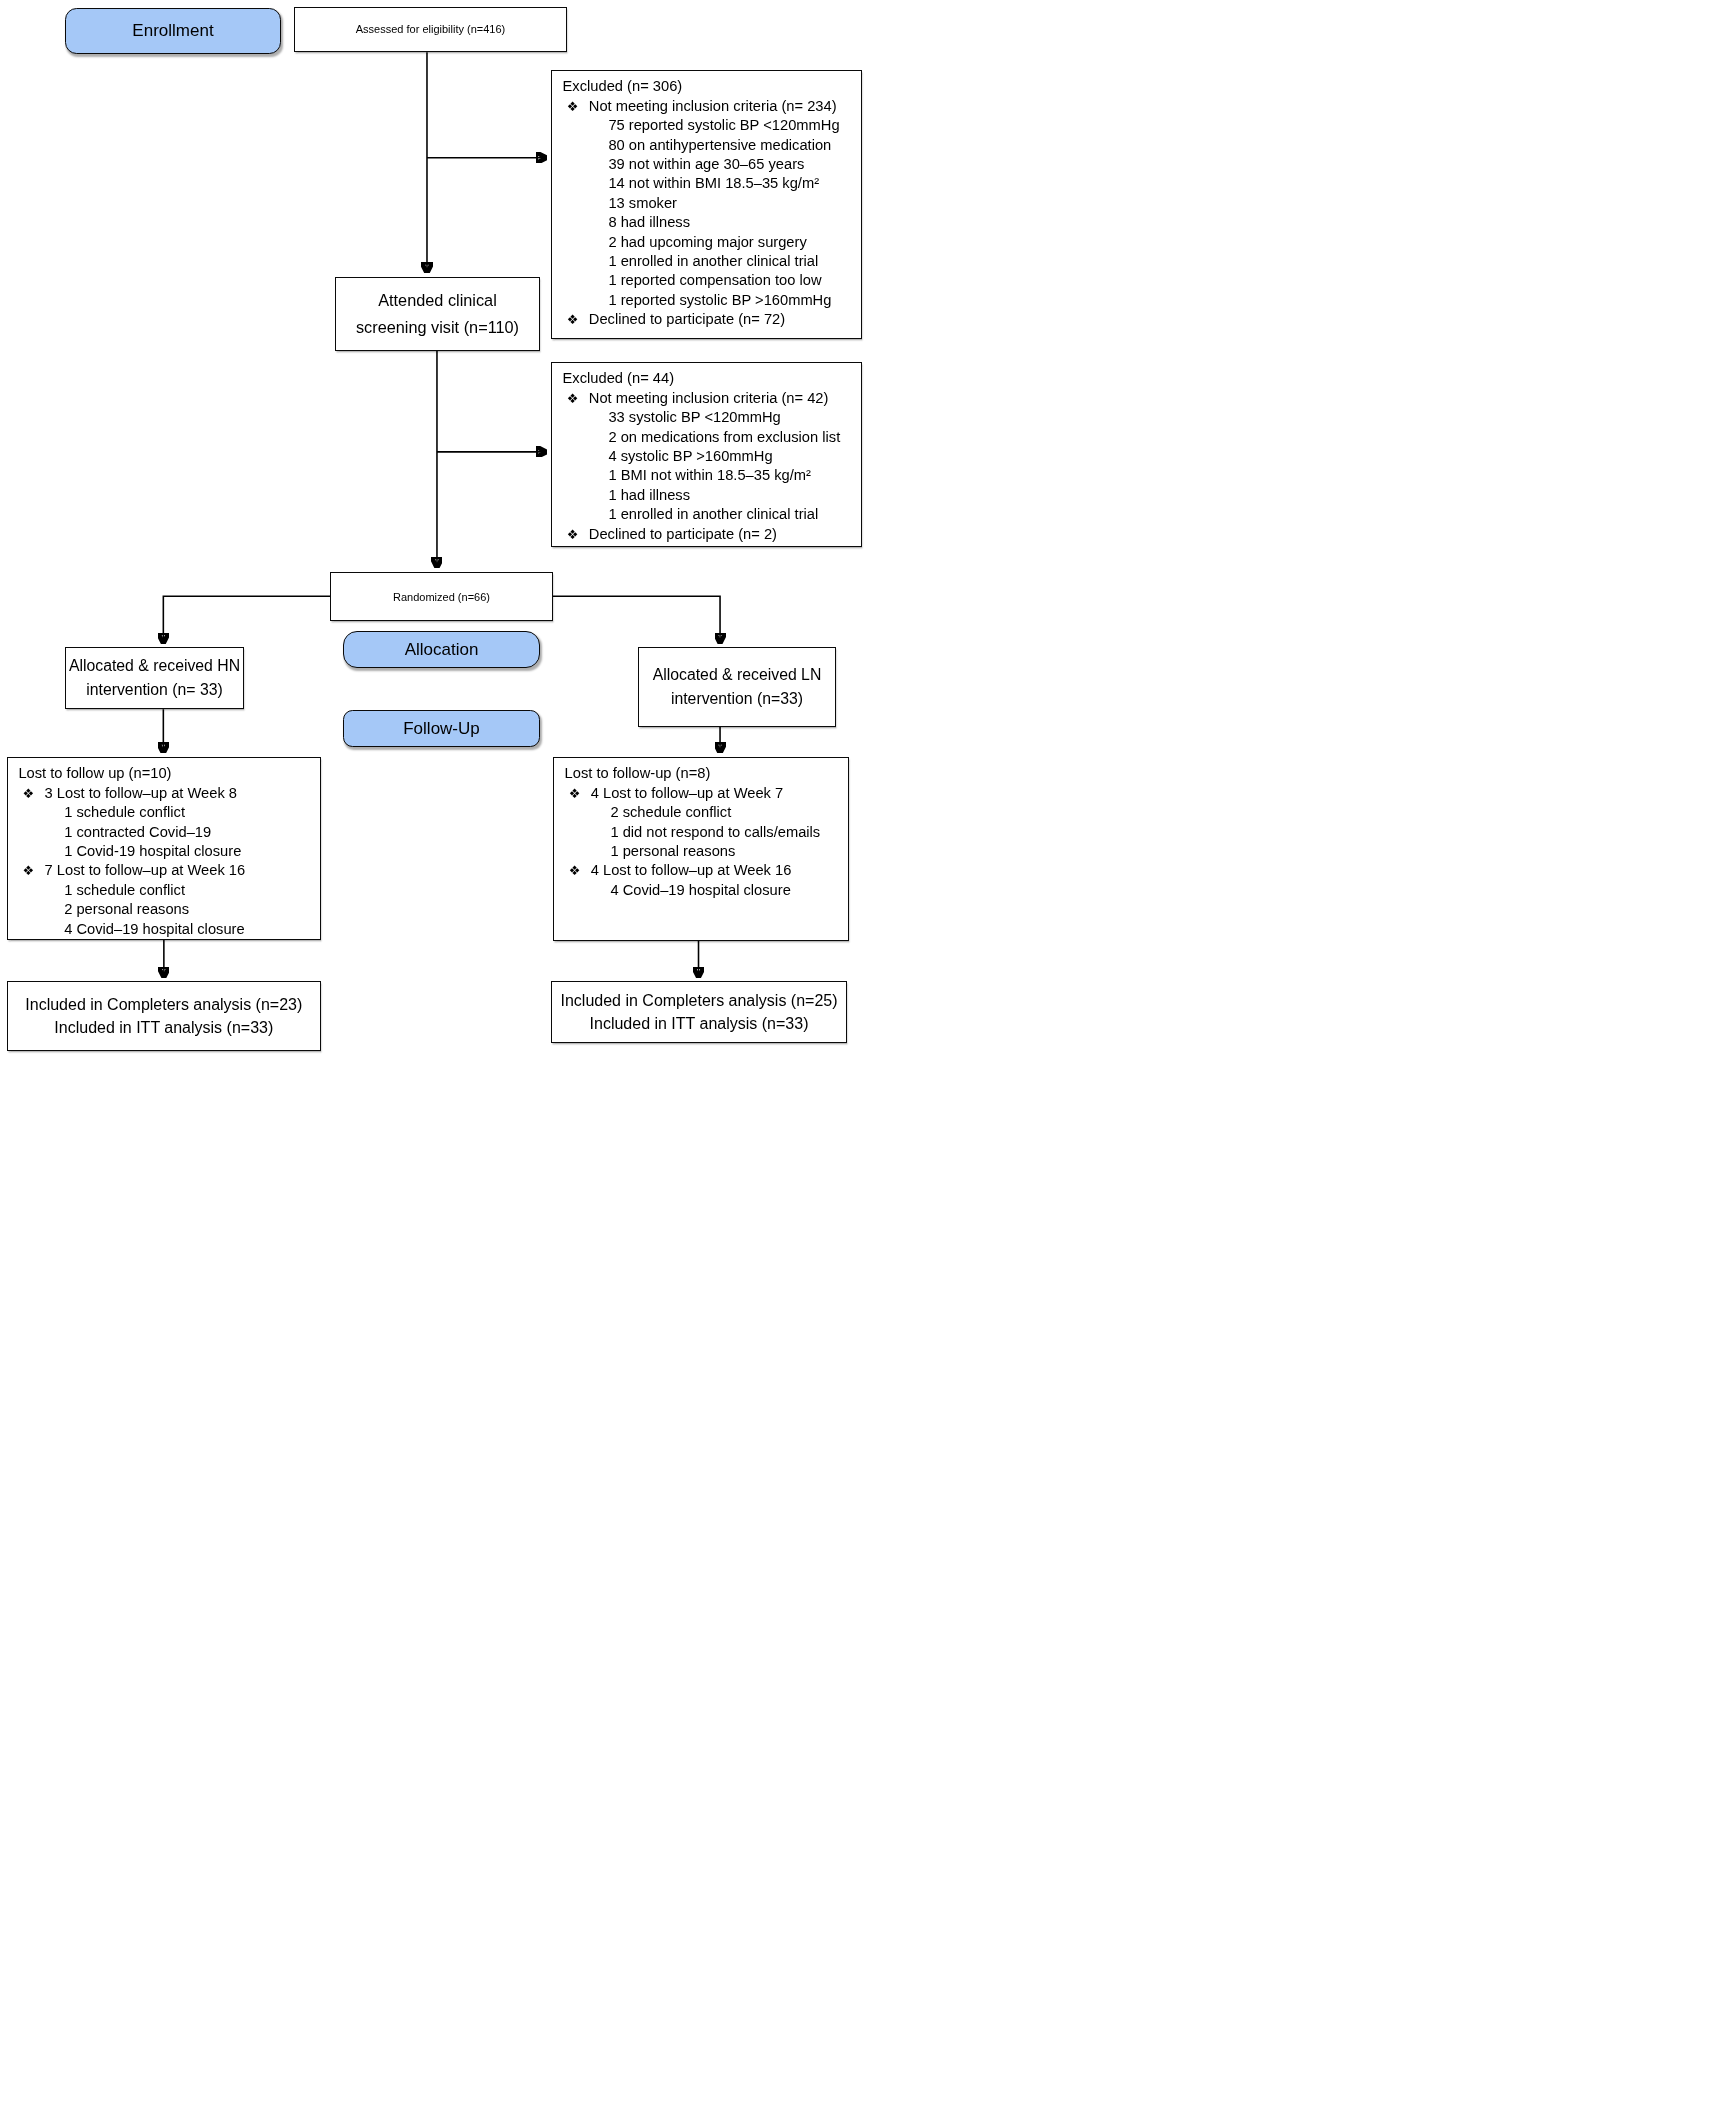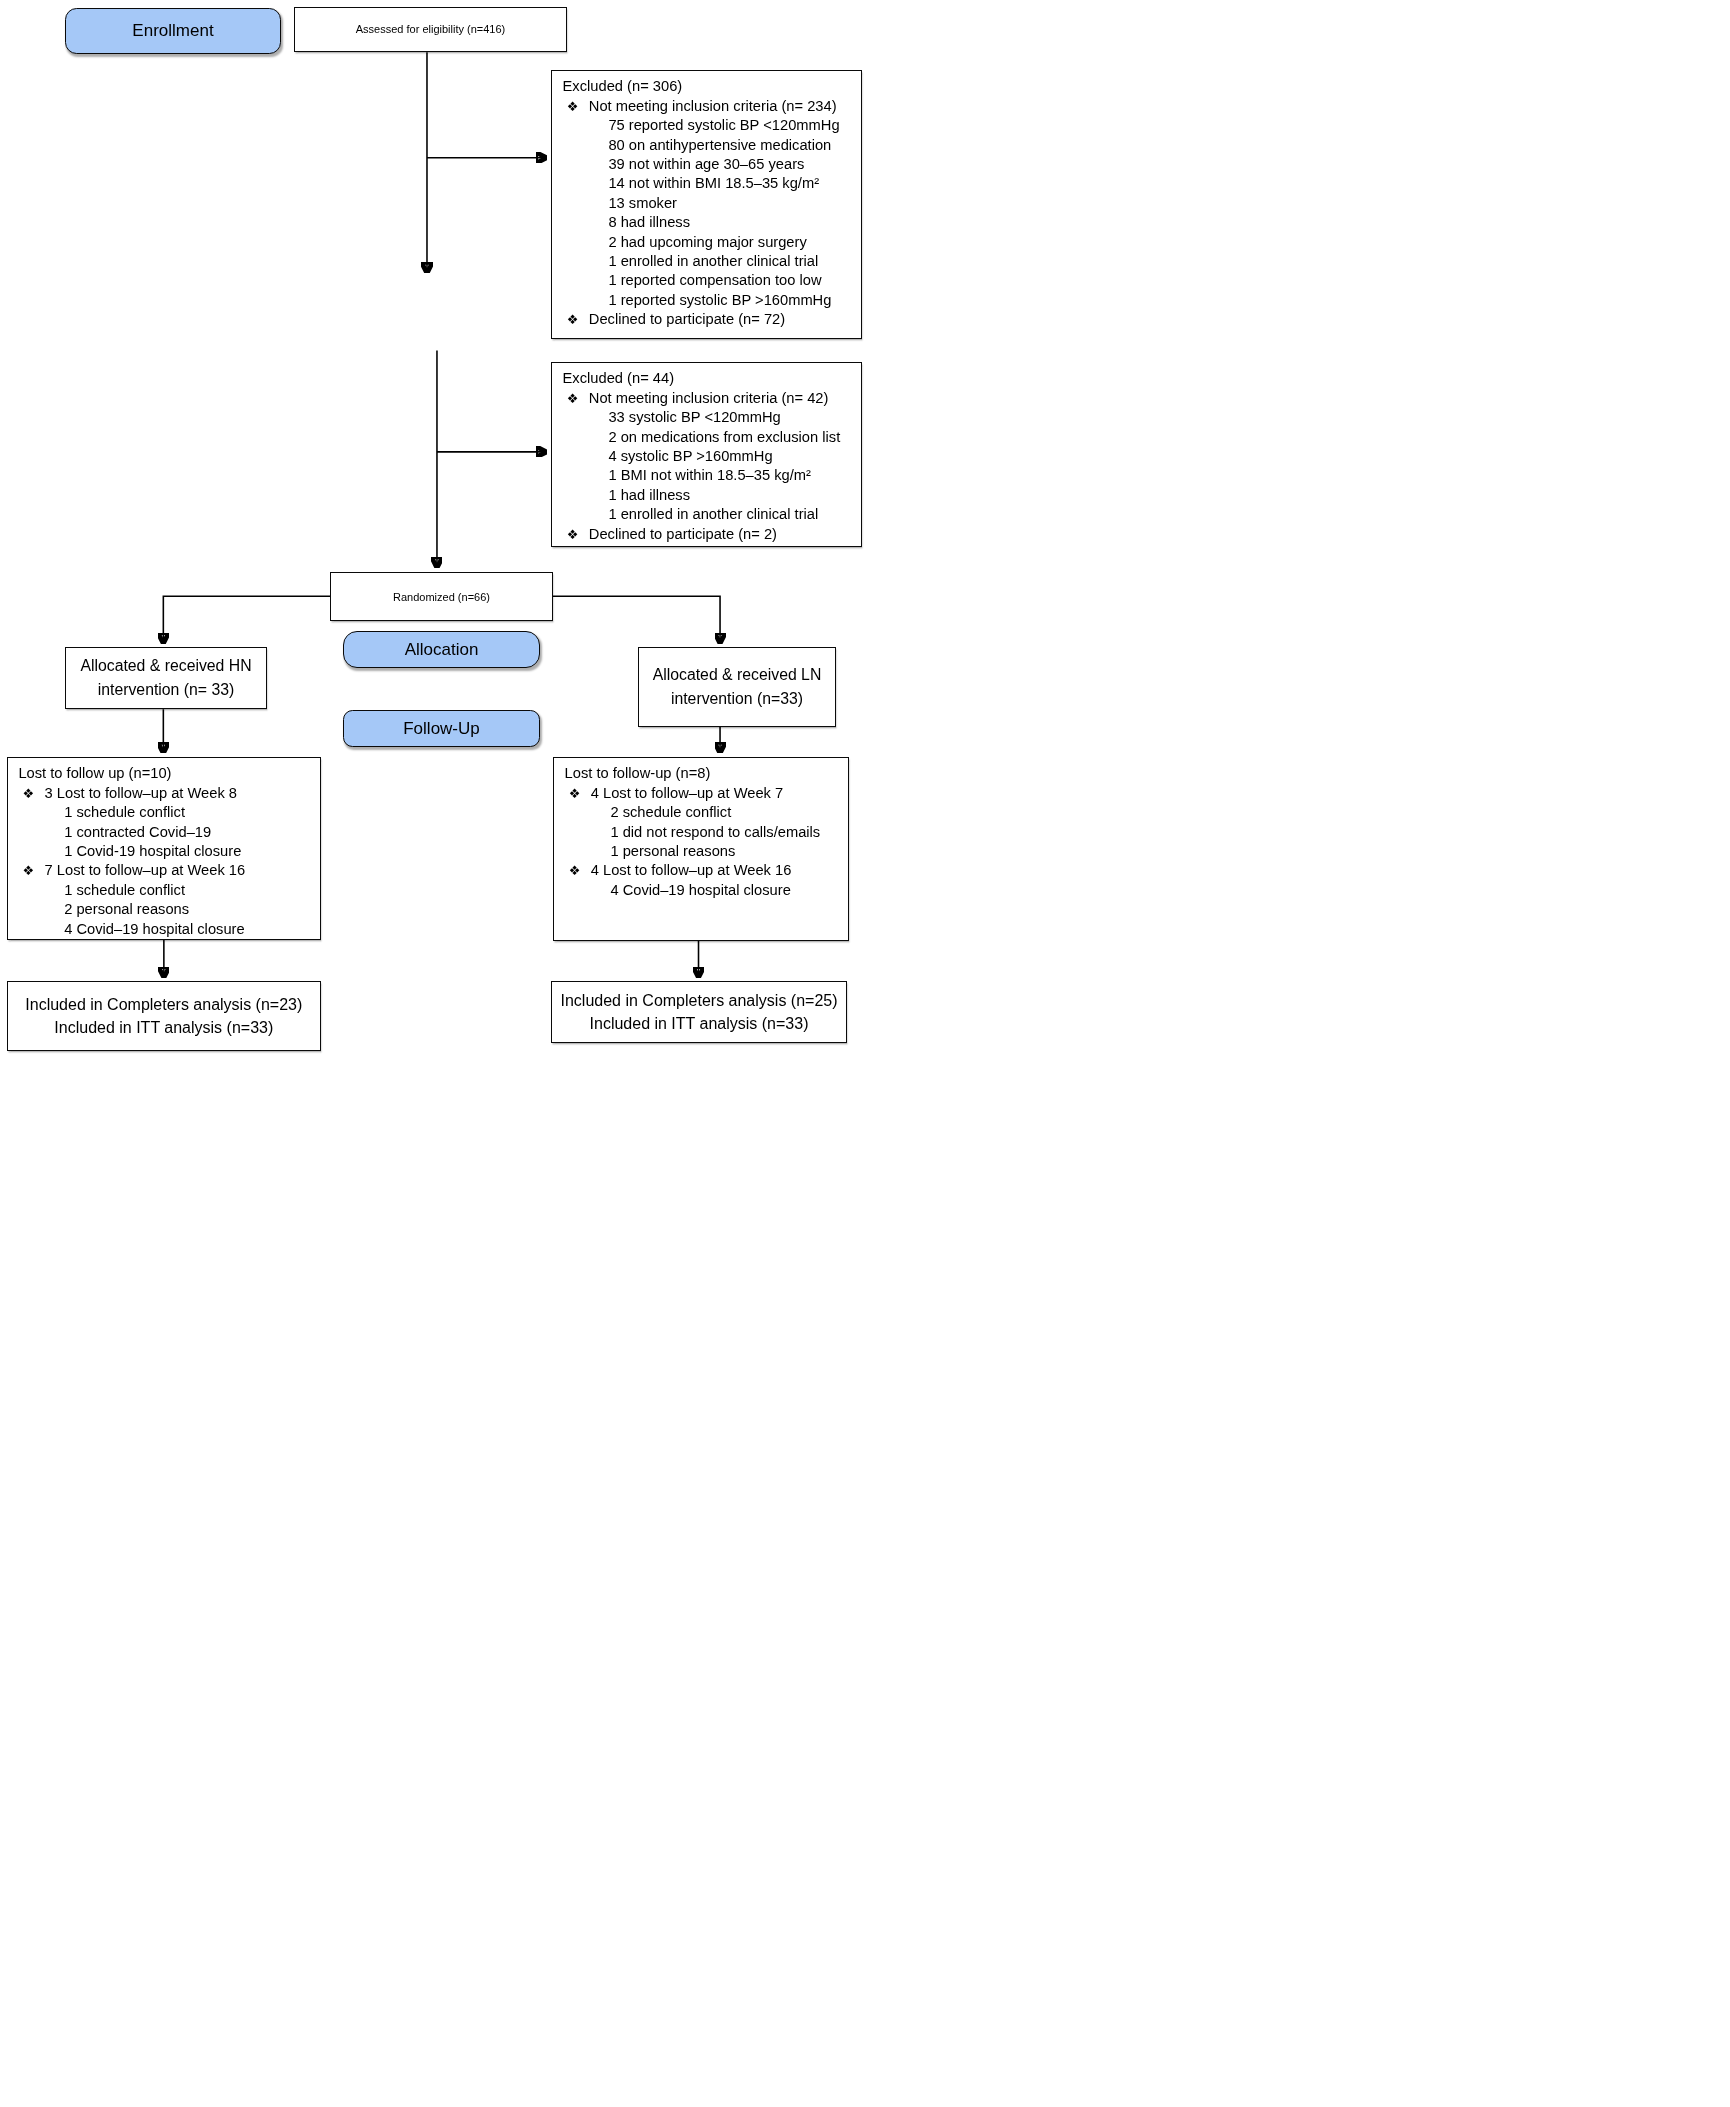--- a/index.html
+++ b/index.html
@@ -74,20 +74,24 @@
     <div class="fl-s">2 had upcoming major surgery</div>
     <div class="fl-s">1 enrolled in another clinical trial</div>
     <div class="fl-s">1 reported compensation too low</div>
     <div class="fl-s">1 reported systolic BP &gt;160mmHg</div>
     <div class="fl-b">
         <span class="bullet">❖</span>
         <span>Declined to participate (n= 72)</span>
       </div>
   </div>
 
+  <div class="box center-box two-line" style="left:335px;top:277px;width:205px;height:74px;">
+    <div>Attended clinical</div>
+    <div>screening visit (n=110)</div>
+  </div>
 
   <div class="box flow-list" style="left:551px;top:362px;width:311px;height:185px;">
     <div class="fl-title">Excluded (n= 44)</div>
     <div class="fl-b">
         <span class="bullet">❖</span>
         <span>Not meeting inclusion criteria (n= 42)</span>
       </div>
     <div class="fl-s">33 systolic BP &lt;120mmHg</div>
     <div class="fl-s">2 on medications from exclusion list</div>
     <div class="fl-s">4 systolic BP &gt;160mmHg</div>
@@ -101,21 +105,21 @@
   </div>
 
   <div class="box center-box one-line" style="left:330px;top:572px;width:223px;height:49px;">
     <span>Randomized (n=66)</span>
   </div>
 
   <div class="band" style="left:343px;top:631px;width:197px;height:37px;border-radius:14px;">
     <span>Allocation</span>
   </div>
 
-  <div class="box center-box alloc" style="left:65px;top:647px;width:202px;height:62px;">
+  <div class="box center-box alloc" style="left:65px;top:647px;width:179px;height:62px;">
     <div>Allocated &amp; received HN</div>
     <div>intervention (n= 33)</div>
   </div>
 
   <div class="box center-box alloc" style="left:622px;top:647px;width:198px;height:80px;margin-left:16px;">
     <div>Allocated &amp; received LN</div>
     <div>intervention (n=33)</div>
   </div>
 
   <div class="band" style="left:343px;top:710px;width:197px;height:37px;border-radius:9.5px;">

